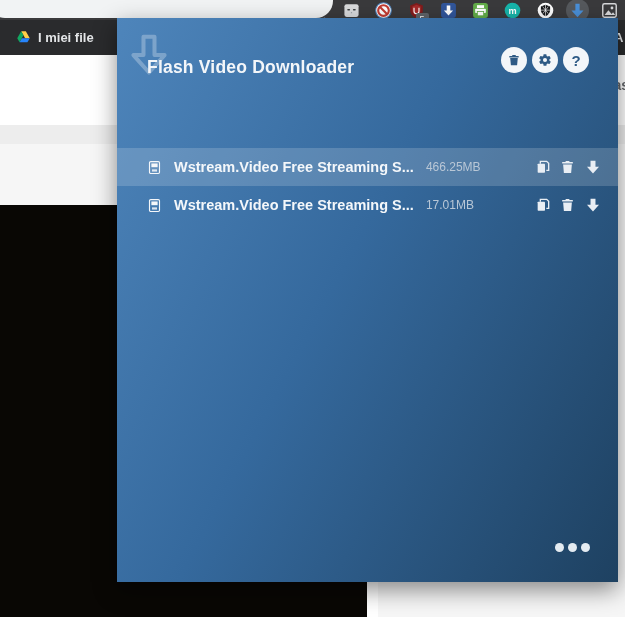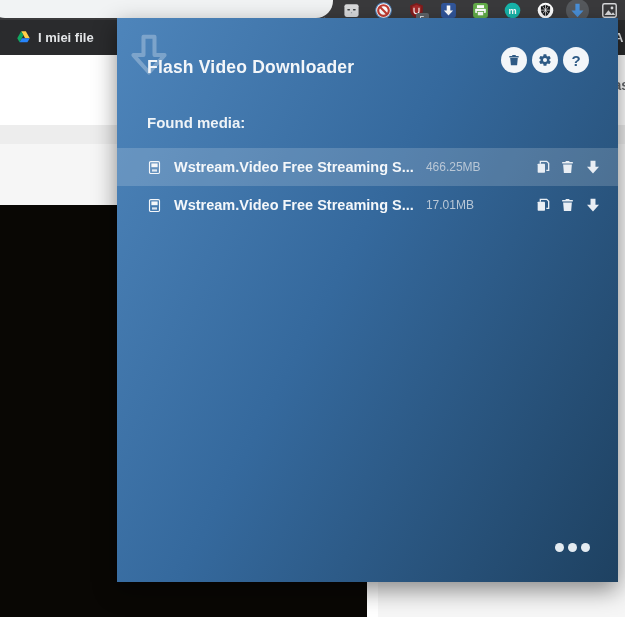--- a/index.html
+++ b/index.html
@@ -202,21 +202,20 @@
       <button class="circle-btn">
         <svg viewBox="0 0 24 24">
           <path fill-rule="evenodd" fill="#2e5a85" d="M19.4 13c.04-.32.06-.66.06-1s-.02-.68-.06-1l2.1-1.65a.5.5 0 0 0 .12-.64l-2-3.46a.5.5 0 0 0-.61-.22l-2.48 1a7.3 7.3 0 0 0-1.73-1l-.37-2.65A.5.5 0 0 0 13.93 2h-4a.5.5 0 0 0-.5.42l-.37 2.65c-.62.26-1.2.6-1.73 1l-2.48-1a.5.5 0 0 0-.6.22l-2 3.46a.5.5 0 0 0 .12.64L4.46 11c-.04.32-.06.66-.06 1s.02.68.06 1l-2.1 1.65a.5.5 0 0 0-.12.64l2 3.46c.14.24.42.33.66.24l2.48-1c.53.4 1.1.74 1.73 1l.37 2.65c.04.24.25.42.5.42h4c.25 0 .46-.18.5-.42l.37-2.65c.62-.26 1.2-.6 1.73-1l2.48 1c.24.1.52 0 .66-.24l2-3.46a.5.5 0 0 0-.12-.64L19.4 13zM12 15.5a3.5 3.5 0 1 1 0-7 3.5 3.5 0 0 1 0 7z"></path>
         </svg>
       </button>
       <button class="circle-btn">
         <span class="qmark">?</span>
       </button>
     </div>
 
-    <div class="found-label">Found media:</div>
 
     <div class="rows">
 
       <div class="media-row highlight">
         <svg class="file-ico" viewBox="0 0 24 24">
           <rect x="4" y="2.5" width="16" height="19" rx="2" fill="none" stroke="#f4f7fa" stroke-width="1.8"></rect>
           <rect x="7" y="5.5" width="10" height="6" fill="#f4f7fa"></rect>
           <rect x="8" y="15" width="8" height="3.5" fill="#f4f7fa" opacity="0.85"></rect>
         </svg>
         <span class="m-title">Wstream.Video Free Streaming S...</span>

